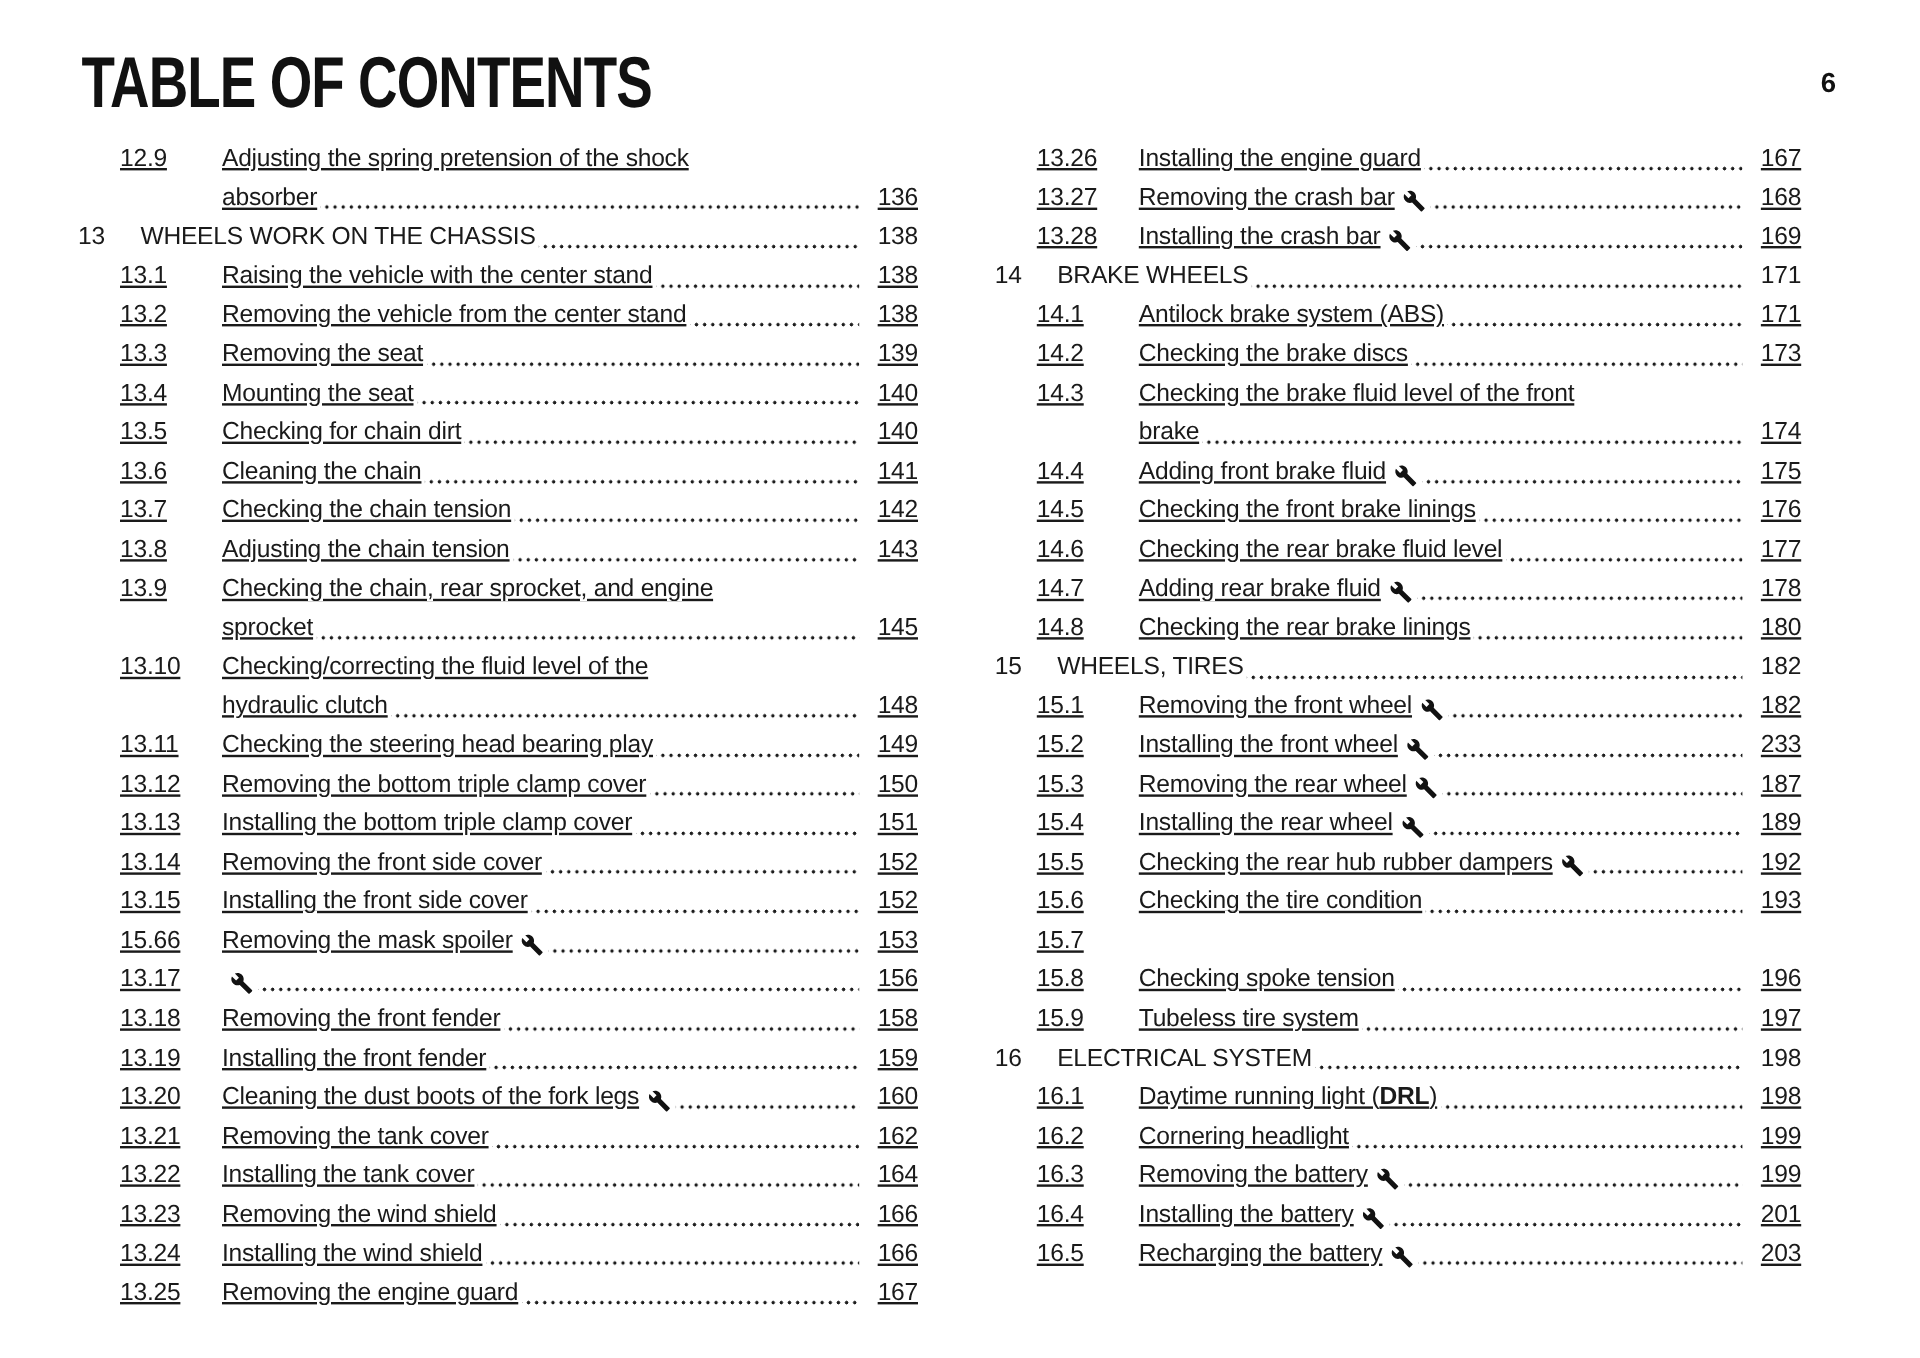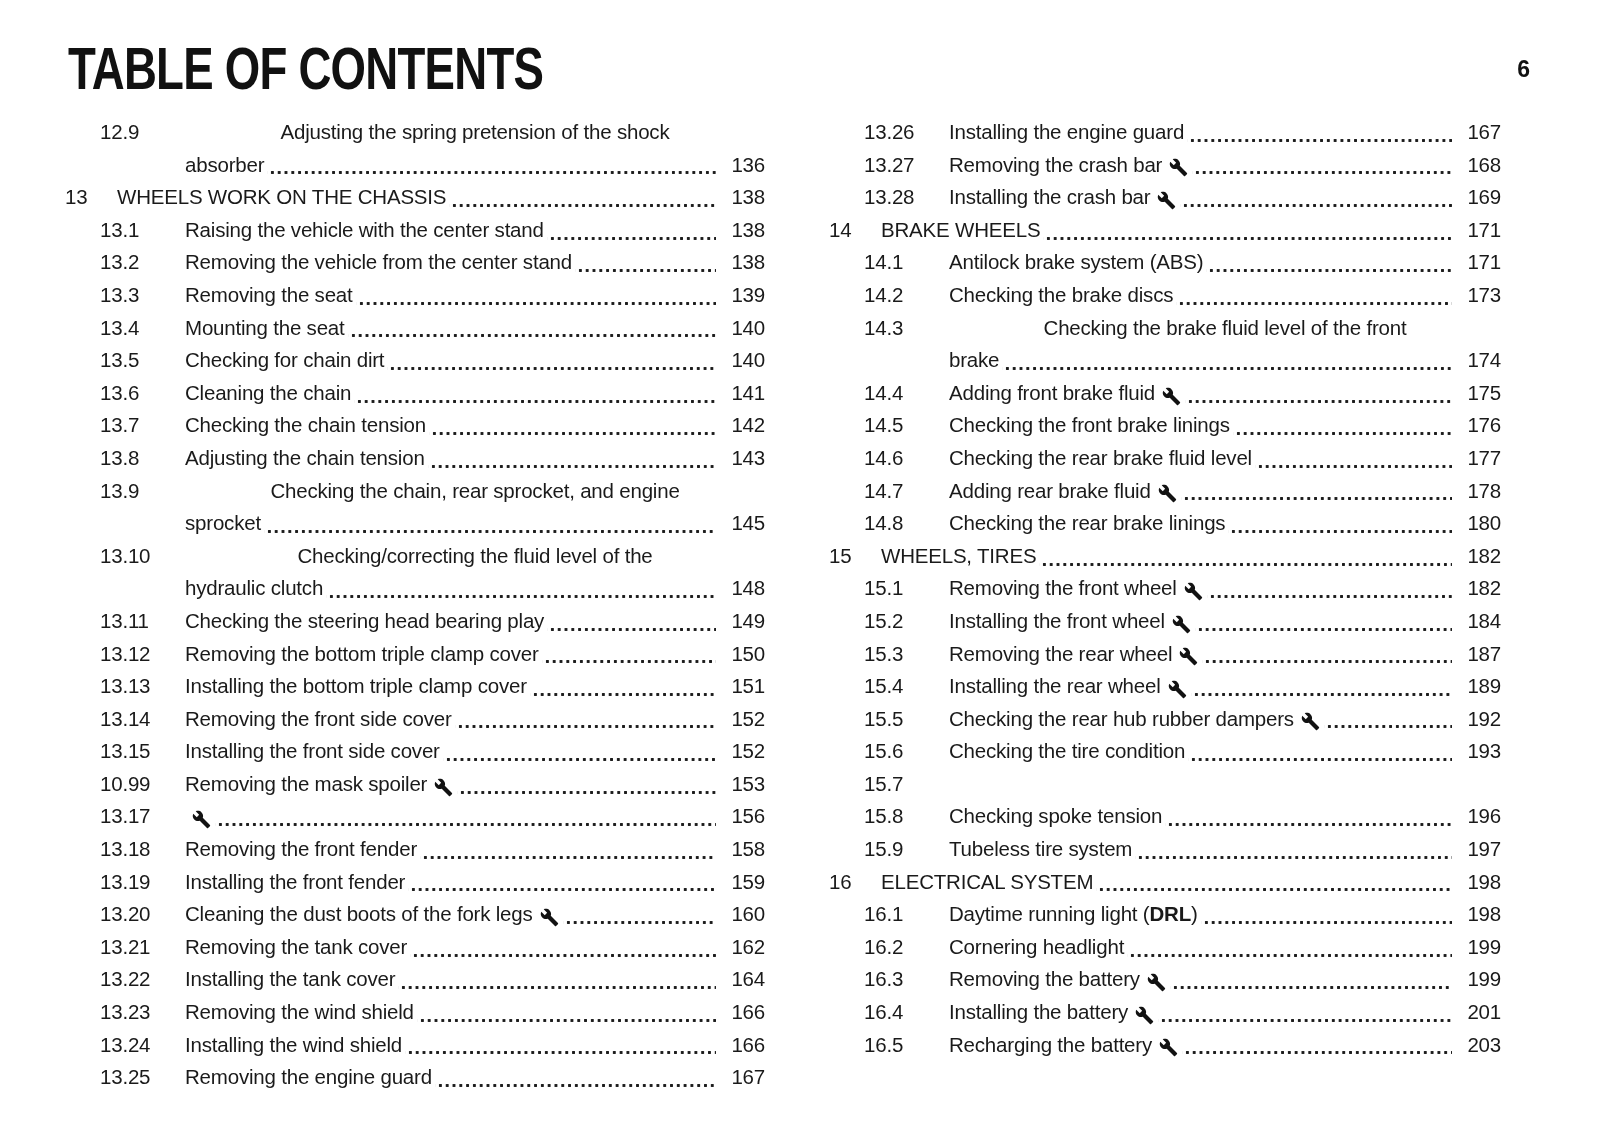--- a/index.html
+++ b/index.html
@@ -19,24 +19,24 @@
   .toc-wrap{
     position:absolute;left:65px;top:116px;
     display:flex;gap:64px;
   }
   .toc-col{display:block;}
   .toc-col.c1{width:700px;}
   .toc-col.c2{width:672px;}
   .entry{display:flex;align-items:flex-start;font-size:20.5px;letter-spacing:-0.2px;}
   .entry .num{flex:0 0 auto;line-height:32.6px;}
   .entry.lvl1 .num{width:52px;}
-  .entry.lvl2{padding-left:35px;}
+  .entry.lvl2{padding-left:35px;text-decoration:underline;}
   .entry.lvl2 .num{width:85px;}
   .entry .body{flex:1 1 auto;min-width:0;}
-  .entry .line{line-height:32.6px;white-space:nowrap;text-align:center;}
+  .entry .line{line-height:32.6px;white-space:nowrap;}
   .entry .tail{display:flex;align-items:center;line-height:32.6px;}
   .entry .t{white-space:nowrap;}
   .entry .leader{
     flex:1 1 14px;min-width:14px;align-self:stretch;
     margin:0 5px 0 3px;
     background-image:radial-gradient(circle, #1c1c1c 1.35px, transparent 1.65px);
     background-size:6.8px 6.8px;background-repeat:repeat-x;
     background-position:left 2px bottom 5px;
   }
   .entry .pg{flex:0 0 auto;min-width:44px;text-align:right;line-height:32.6px;}
@@ -222,21 +222,21 @@
         <span class="num">13.15</span>
         <div class="body">
           <div class="tail">
             <span class="t"><span>Installing the front side cover</span></span>
             <span class="leader"></span>
             <span class="pg">152</span>
           </div>
         </div>
       </div>
       <div class="entry lvl2">
-        <span class="num">10.99</span>
+        <span class="num">15.66</span>
         <div class="body">
           <div class="tail">
             <span class="t"><span>Removing the mask spoiler</span></span>
             <svg viewBox="0 0 24 24" class="wrench">
               <path d="M22.7,19L13.6,9.9C14.5,7.6 14,4.9 12.1,3C10.1,1 7.1,0.6 4.7,1.7L9,6L6,9L1.6,4.7C0.4,7.1 0.9,10.1 2.9,12.1C4.8,14 7.5,14.5 9.8,13.6L18.9,22.7C19.3,23.1 19.9,23.1 20.3,22.7L22.6,20.4C23.1,20 23.1,19.3 22.7,19Z" fill="#121212"></path>
             </svg>
             <span class="leader"></span>
             <span class="pg">153</span>
           </div>
         </div>
@@ -496,21 +496,21 @@
       </div>
       <div class="entry lvl2">
         <span class="num">15.2</span>
         <div class="body">
           <div class="tail">
             <span class="t"><span>Installing the front wheel</span></span>
             <svg viewBox="0 0 24 24" class="wrench">
               <path d="M22.7,19L13.6,9.9C14.5,7.6 14,4.9 12.1,3C10.1,1 7.1,0.6 4.7,1.7L9,6L6,9L1.6,4.7C0.4,7.1 0.9,10.1 2.9,12.1C4.8,14 7.5,14.5 9.8,13.6L18.9,22.7C19.3,23.1 19.9,23.1 20.3,22.7L22.6,20.4C23.1,20 23.1,19.3 22.7,19Z" fill="#121212"></path>
             </svg>
             <span class="leader"></span>
-            <span class="pg">184</span>
+            <span class="pg">233</span>
           </div>
         </div>
       </div>
       <div class="entry lvl2">
         <span class="num">15.3</span>
         <div class="body">
           <div class="tail">
             <span class="t"><span>Removing the rear wheel</span></span>
             <svg viewBox="0 0 24 24" class="wrench">
               <path d="M22.7,19L13.6,9.9C14.5,7.6 14,4.9 12.1,3C10.1,1 7.1,0.6 4.7,1.7L9,6L6,9L1.6,4.7C0.4,7.1 0.9,10.1 2.9,12.1C4.8,14 7.5,14.5 9.8,13.6L18.9,22.7C19.3,23.1 19.9,23.1 20.3,22.7L22.6,20.4C23.1,20 23.1,19.3 22.7,19Z" fill="#121212"></path>

